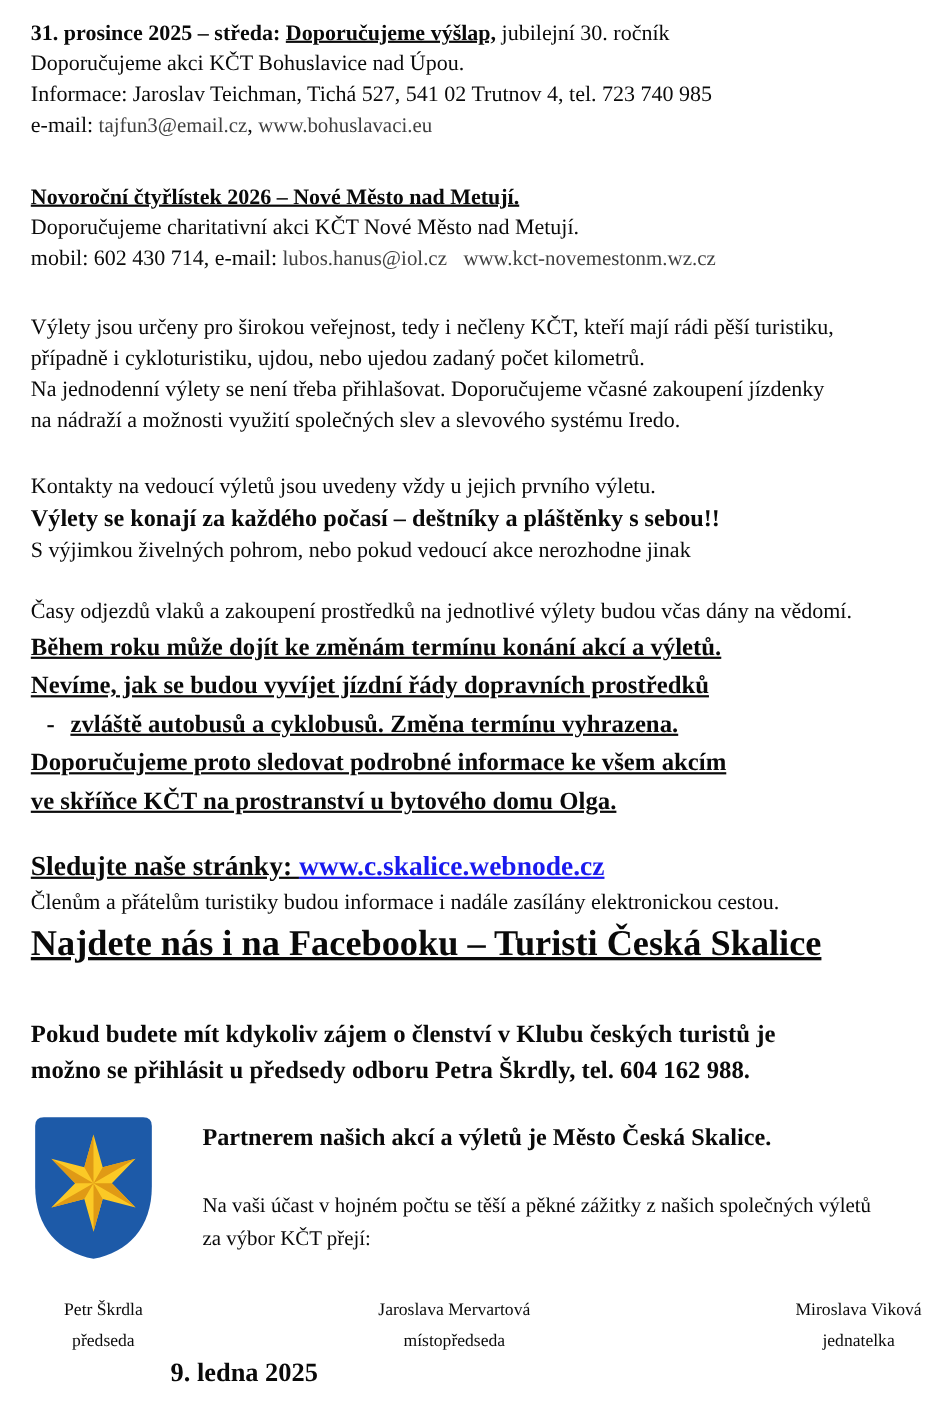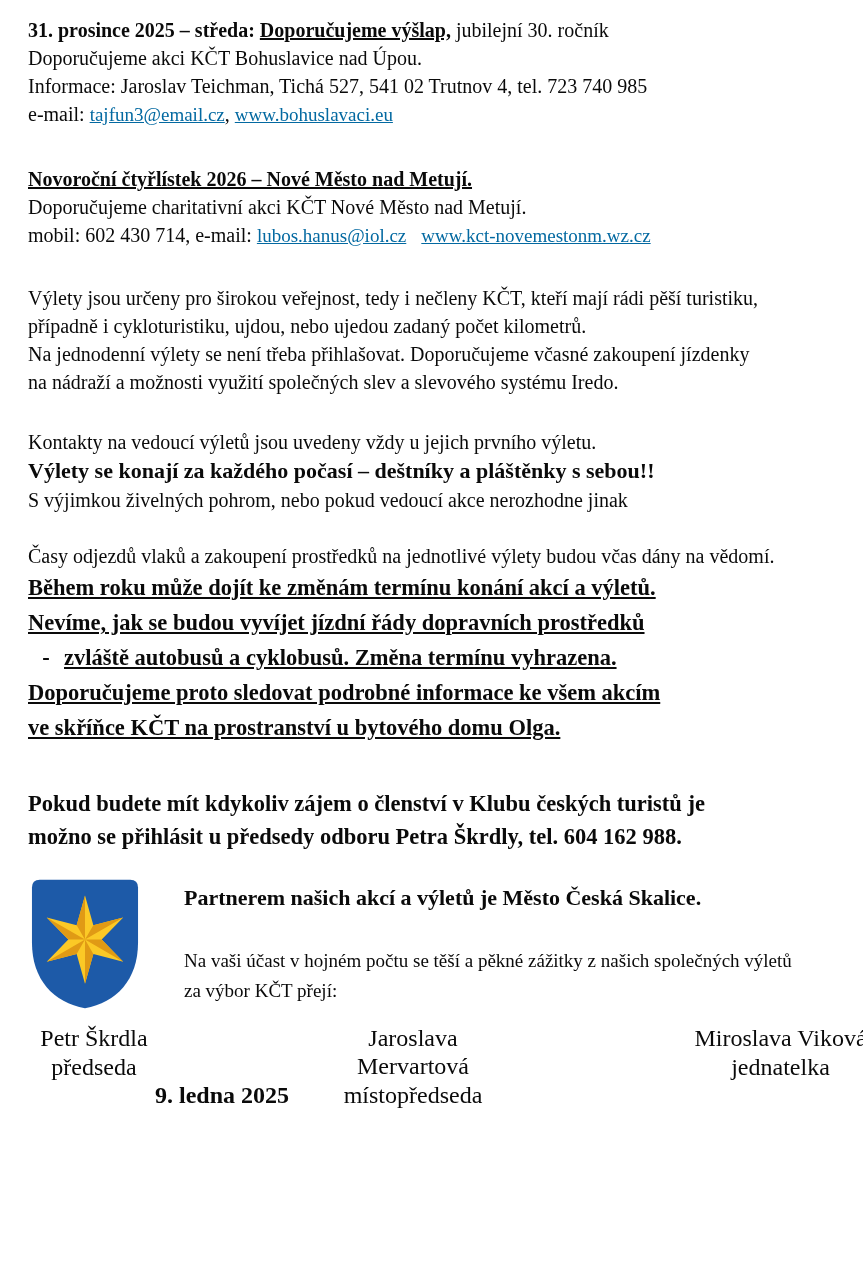--- a/index.html
+++ b/index.html
@@ -8,21 +8,21 @@
     font-family:"Liberation Serif", serif;
     color:#0a0a0a;
     -webkit-font-smoothing:antialiased;
   }
   .page { padding:16px 12px 0 28px; }
   p { margin:0; }
   .body-text { font-size:20px; line-height:28px; }
   .b  { font-weight:bold; }
   .u  { text-decoration:underline; }
   a.link-small {
-    color:#0369a1; text-decoration:underline; font-size:19px; cursor:pointer;
+    color:#404040; font-size:19px; cursor:pointer;
   }
   a.link-big {
     color:#1a1aee; text-decoration:underline; font-weight:bold; cursor:pointer;
   }
   .sec-2 { margin-top:36px; }
   .sec-3 { margin-top:34px; }
   .sec-4 { margin-top:32px; }
   .weather-bold { font-size:22px; line-height:30px; font-weight:bold; }
   .sec-5 { margin-top:28px; }
   .notice-line { font-size:22.5px; line-height:35px; font-weight:bold; }
@@ -36,21 +36,21 @@
     font-size:33px; line-height:46px; font-weight:bold; text-decoration:underline;
     white-space:nowrap;
   }
   .sec-7 { margin-top:42px; }
   .membership { font-size:22.5px; line-height:33px; font-weight:bold; }
   .partner { margin-top:24px; display:flex; }
   .coat { width:110px; height:134px; flex:0 0 auto; margin-left:2px; }
   .partner-text { margin-left:44px; }
   .partner-title { font-size:22px; line-height:30px; font-weight:bold; margin-top:6px; }
   .closing { font-size:19px; line-height:30px; margin-top:33px; }
-  .signatures { position:relative; height:58px; margin-top:13px; font-size:24px; }
+  .signatures { position:relative; height:58px; margin-top:30px; font-size:16px; }
   .sig-col { position:absolute; top:0; text-align:center; }
   .sig-col .name { line-height:28px; }
   .sig-col .role { line-height:30px; }
   .sig-1 { left:-4px;  width:140px; }
   .sig-2 { left:285px; width:200px; }
   .sig-3 { left:660px; width:185px; }
   .doc-date { font-size:24px; line-height:26px; margin-left:127px;font-weight:bold; }
 </style>
 </head>
 <body>
@@ -85,20 +85,25 @@
 
   <section class="sec-5">
     <p class="body-text">Časy odjezdů vlaků a zakoupení prostředků na jednotlivé výlety budou včas dány na vědomí.</p>
     <p class="notice-line"><span class="txt">Během roku může dojít ke změnám termínu konání akcí a výletů.</span></p>
     <p class="notice-line"><span class="txt">Nevíme, jak se budou vyvíjet jízdní řády dopravních prostředků</span></p>
     <p class="notice-line dash-line"><span class="dash" style="text-align:center">-</span><span class="txt">zvláště autobusů a cyklobusů. Změna termínu vyhrazena.</span></p>
     <p class="notice-line"><span class="txt">Doporučujeme proto sledovat podrobné informace ke všem akcím</span></p>
     <p class="notice-line"><span class="txt">ve skříňce KČT na prostranství u bytového domu Olga.</span></p>
   </section>
 
+  <section class="sec-6">
+    <p class="website-line"><span class="lbl">Sledujte naše stránky: </span><a class="link-big">www.c.skalice.webnode.cz</a></p>
+    <p class="note-line">Členům a přátelům turistiky budou informace i nadále zasílány elektronickou cestou.</p>
+    <p class="facebook-heading">Najdete nás i na Facebooku – Turisti Česká Skalice</p>
+  </section>
 
   <section class="sec-7">
     <p class="membership">Pokud budete mít kdykoliv zájem o členství v Klubu českých turistů je</p>
     <p class="membership">možno se přihlásit u předsedy odboru Petra Škrdly, tel. 604 162 988.</p>
   </section>
 
   <section class="partner">
     <svg class="coat" viewBox="0 0 112 135" aria-hidden="true">
       <path d="M2,10 Q2,2 10,2 H102 Q110,2 110,10 V66 C110,104 88,127 56,133 C24,127 2,104 2,66 Z" fill="#1d5aa8"></path>
       <polygon fill="#fbc926" points="56,18 64.5,48.3 94.9,40.5 73,63 94.9,85.5 64.5,77.7 56,108 47.5,77.7 17,85.5 39,63 17,40.5 47.5,48.3"></polygon>

